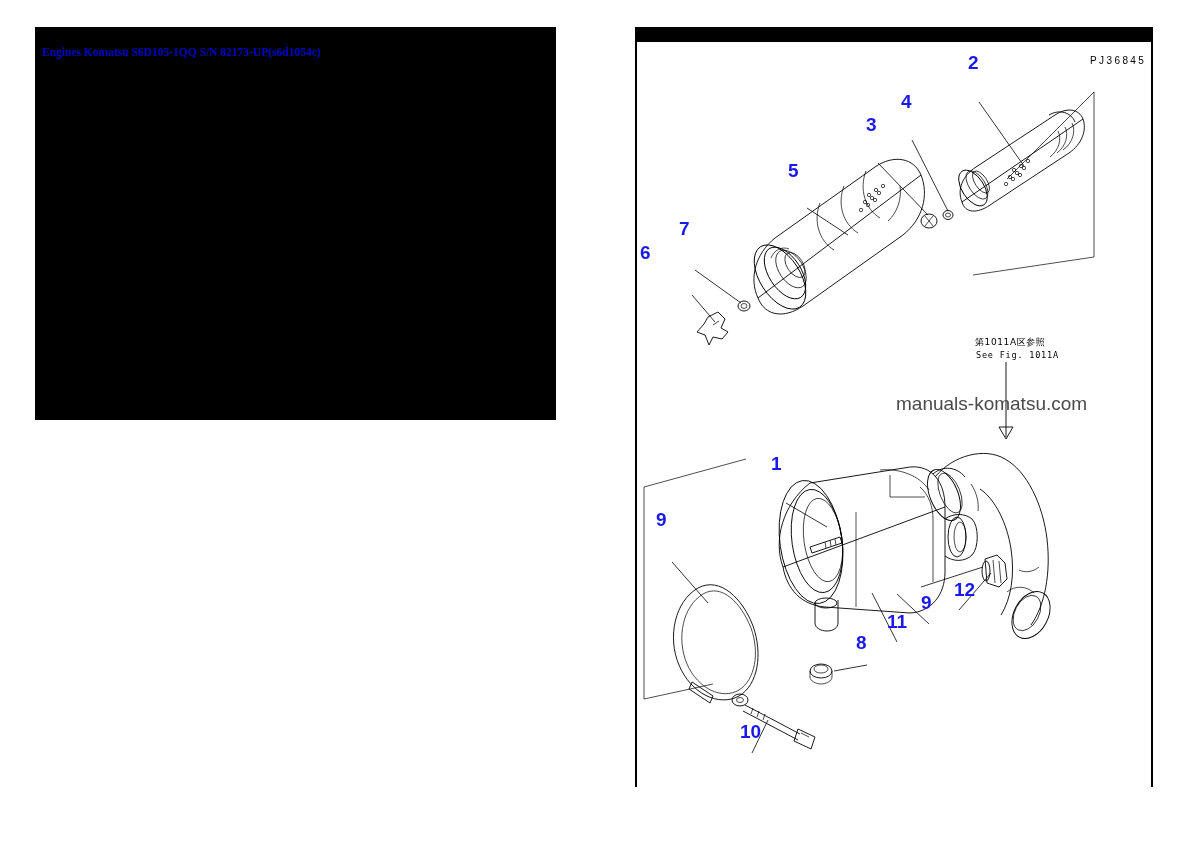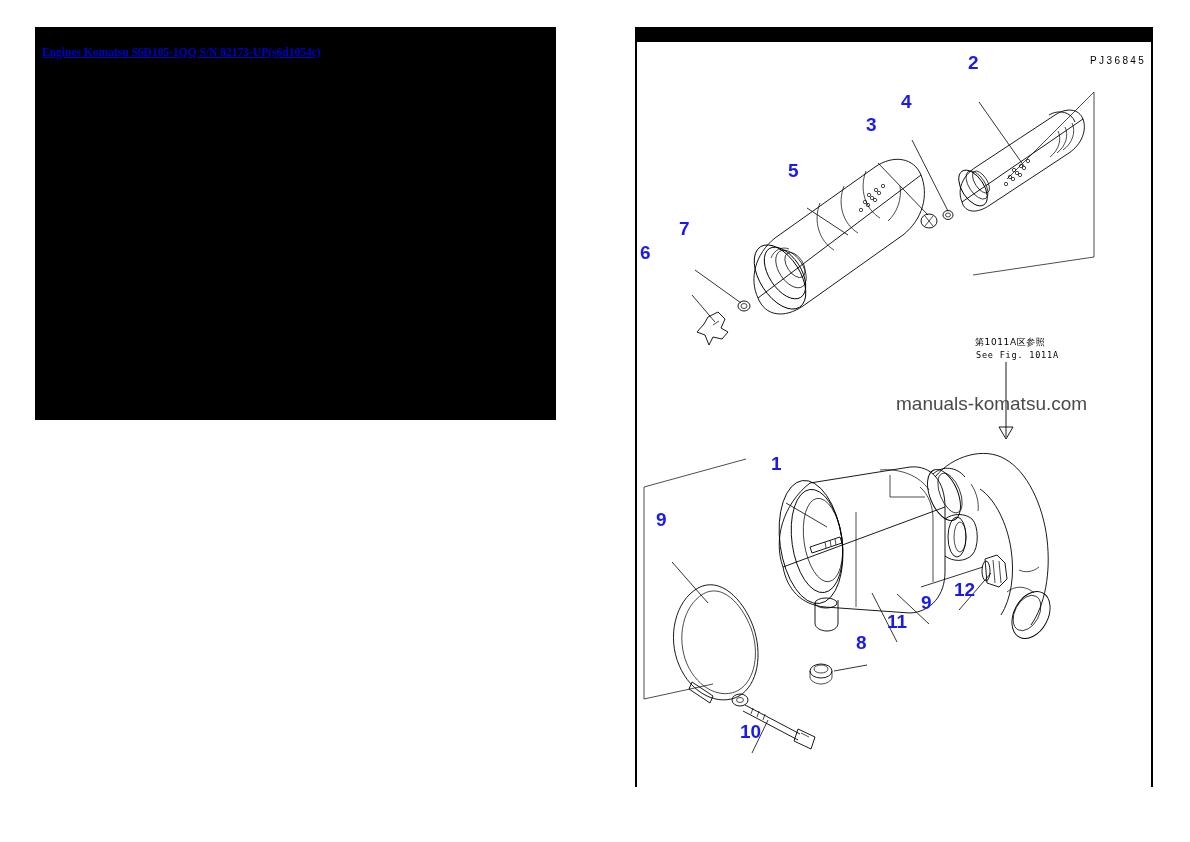--- a/index.html
+++ b/index.html
@@ -26,21 +26,20 @@
     background: #000000;
   }
   #breadcrumb-link {
     position: absolute;
     left: 7px;
     top: 19px;
     color: #0000cc;
     font-family: "Liberation Serif", serif;
     font-size: 11.5px;
     font-weight: bold;
-    text-decoration: underline;
     white-space: nowrap;
     letter-spacing: 0px;
     cursor: pointer;
   }
 
   
   #diagram-panel {
     position: absolute;
     left: 635px;
     top: 27px;

